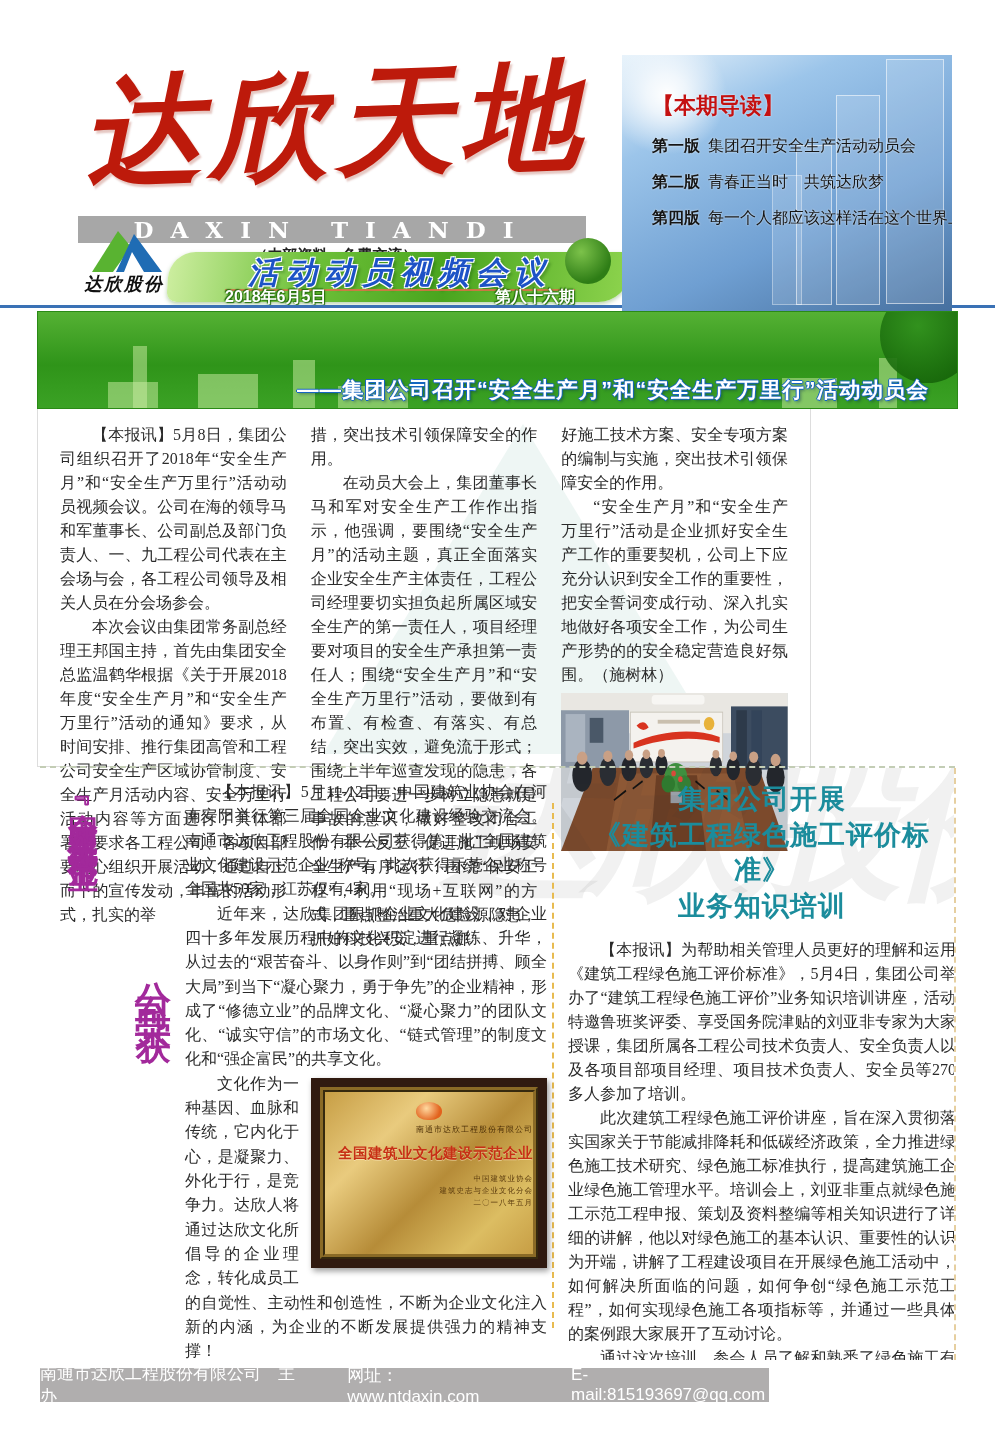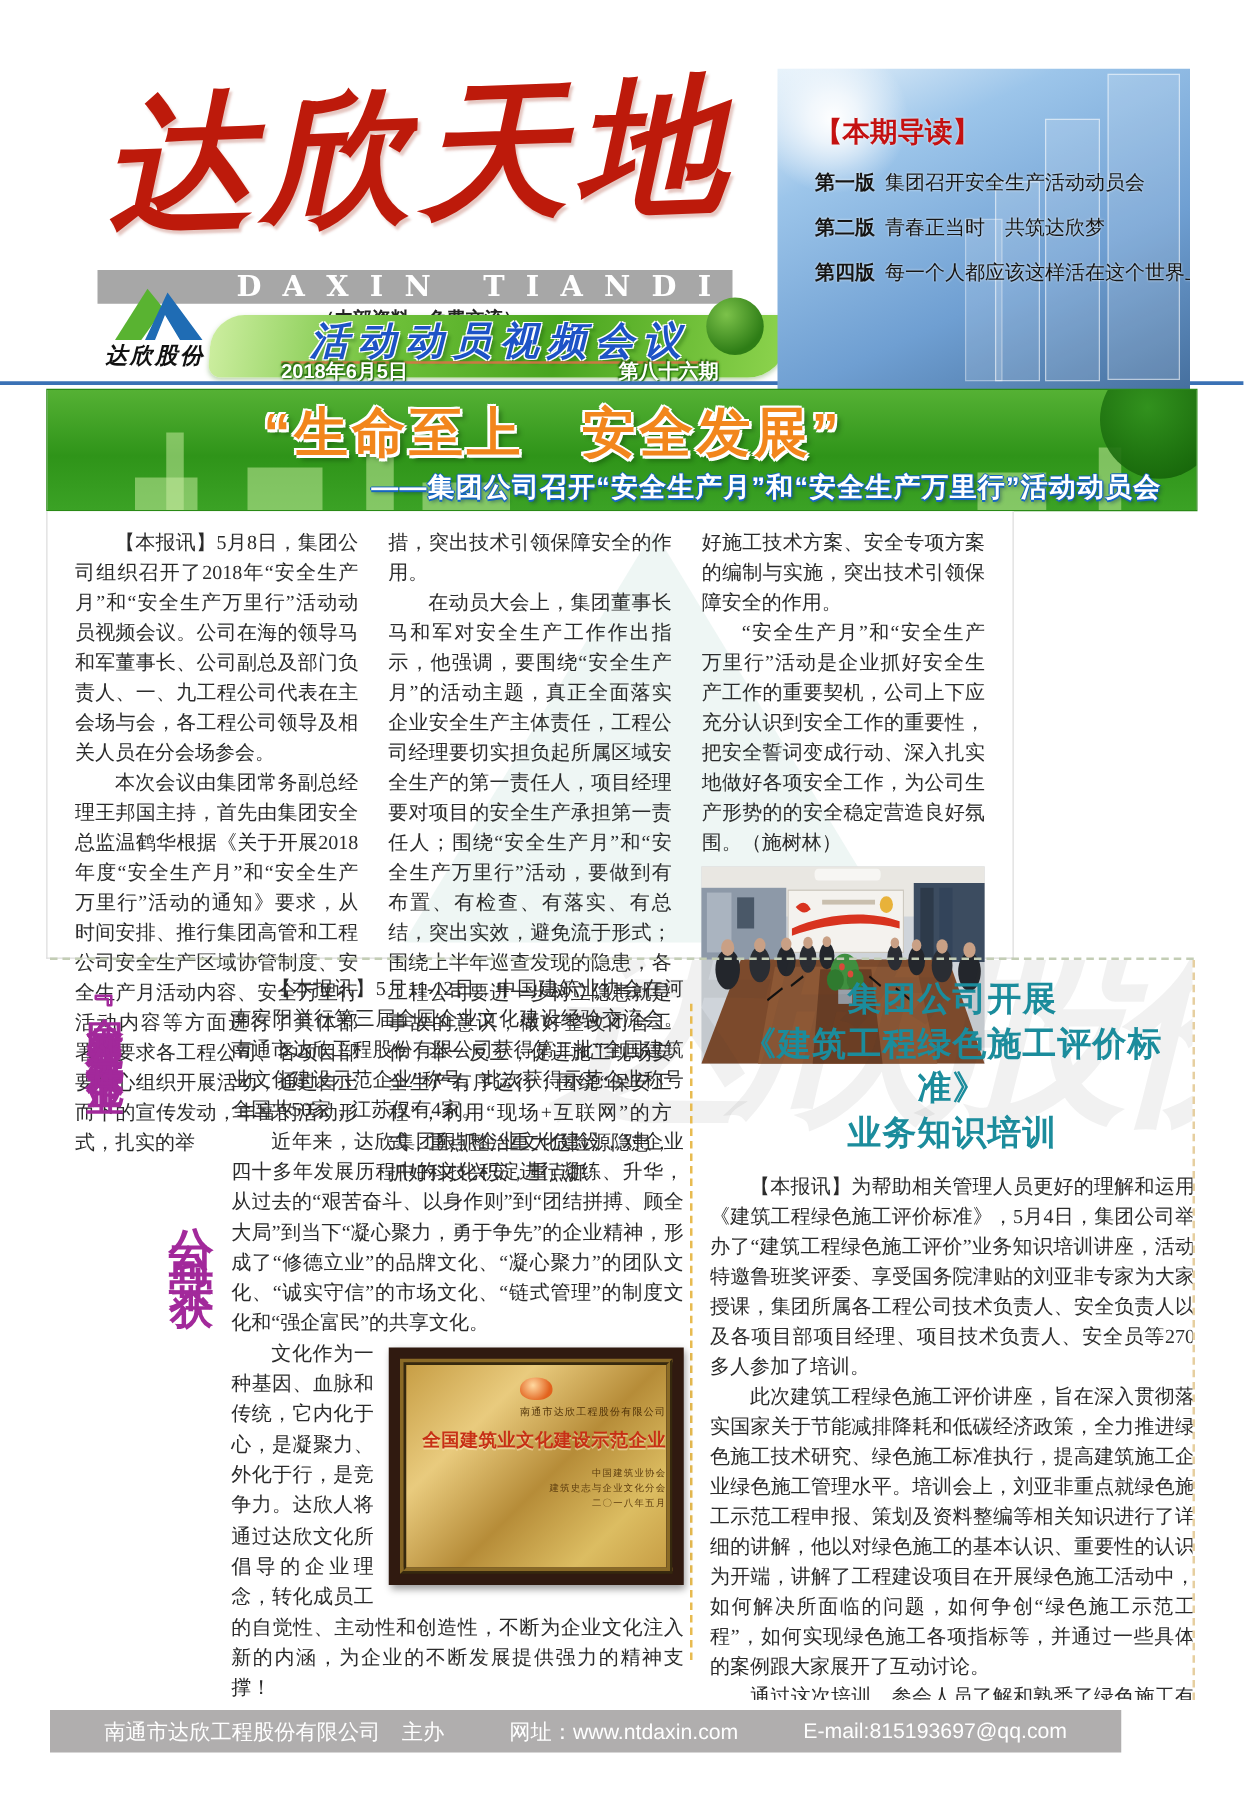--- a/index.html
+++ b/index.html
@@ -6,21 +6,21 @@
   html,body { background:#fff; }
   .page { position:relative; width:995px; height:1437px; margin:0 auto; background:#fff; overflow:hidden;
           font-family:"Liberation Serif", serif; }
 
   
   .mast-title { position:absolute; left:48px; top:38px; width:575px; height:180px; text-align:center;
     font-family:"DejaVu Serif", serif; font-weight:bold; font-size:118px; line-height:170px;
     color:#bd1a0b; letter-spacing:8px; transform:rotate(-2deg); font-style:italic;
     text-shadow:2px 3px 2px rgba(150,30,10,.25); white-space:nowrap; }
   .mast-en-bar { position:absolute; left:78px; top:216px; width:508px; height:27px; background:#a7a7a7;
-    color:#fff; text-align:right; font-family:"DejaVu Serif", serif; font-weight:bold;
+    color:#fff; text-align:center; font-family:"DejaVu Serif", serif; font-weight:bold;
     font-size:23px; line-height:27px; letter-spacing:17px; }
   .mast-note { position:absolute; left:190px; top:246px; width:290px; text-align:center;
     font-size:15px; font-weight:bold; color:#222; font-family:"Liberation Sans", sans-serif; }
   .grass-band { position:absolute; left:168px; top:252px; width:462px; height:50px;
     background:linear-gradient(95deg,#cdeea0 0%,#6fc13a 30%,#49a51e 60%,#8ed44e 100%);
     border-radius:26px 8px 30px 10px; transform:skewX(-4deg); box-shadow:0 2px 4px rgba(60,130,30,.35); }
   .grass-tree { position:absolute; left:565px; top:238px; width:46px; height:46px; border-radius:50%;
     background:radial-gradient(circle at 35% 30%, #7cc24a, #2e7d16 70%); }
   .mast-slogan { position:absolute; left:180px; top:252px; width:440px; text-align:center;
     font-size:31px; font-weight:bold; font-style:italic; letter-spacing:7px; color:#1d53c6;
@@ -119,21 +119,21 @@
   .plaque-issuer { margin-top:9px; font-size:7.5px; color:#5c3c0e; line-height:1.6; letter-spacing:1px; }
 
   
   .br-article { position:absolute; left:528px; top:14px; width:388px; }
   .br-title { text-align:center; font-family:"Liberation Sans", sans-serif; font-weight:bold;
     font-size:27px; line-height:1.32; color:#1b8c9c; letter-spacing:1px; }
   .br-body { margin-top:13px; font-size:16px; line-height:1.5; color:#2b2b2b; text-align:justify; }
   .br-body p { text-indent:2em; }
 
   
-  .footer { position:absolute; left:40px; top:1368px; width:857px; height:34px; background:#b0aeae;
+  .footer { position:absolute; left:40px; top:1368px; width:729px; height:34px; background:#b0aeae;
     color:#fff; display:flex; align-items:center; justify-content:center; gap:52px;
     font-family:"Liberation Sans", sans-serif; font-size:17px; }
 </style>
 </head>
 <body>
 
 <div class="page">
 
   <div class="mast-title">达欣天地</div>
   <div class="mast-en-bar">DAXIN TIANDI</div>
@@ -178,21 +178,20 @@
 
   <div class="banner">
     <div class="sil s1"></div>
     <div class="sil s2"></div>
     <div class="sil s3"></div>
     <div class="sil s4"></div>
     <div class="sil s5"></div>
     <div class="sil s6"></div>
     <div class="sil s7"></div>
     <div class="banner-tree"></div>
-    <div class="banner-title">“生命至上　安全发展”</div>
     <div class="banner-sub">——集团公司召开“安全生产月”和“安全生产万里行”活动动员会</div>
   </div>
 
   <div class="story1">
     <div class="story1-wm"></div>
     <div class="story1-cols">
       <div class="col">
         <p>【本报讯】5月8日，集团公司组织召开了2018年“安全生产月”和“安全生产万里行”活动动员视频会议。公司在海的领导马和军董事长、公司副总及部门负责人、一、九工程公司代表在主会场与会，各工程公司领导及相关人员在分会场参会。</p>
         <p>本次会议由集团常务副总经理王邦国主持，首先由集团安全总监温鹤华根据《关于开展2018年度“安全生产月”和“安全生产万里行”活动的通知》要求，从时间安排、推行集团高管和工程公司安全生产区域协管制度、安全生产月活动内容、安全万里行活动内容等方面进行了具体部署，要求各工程公司、各项目部要精心组织开展活动，通过自上而下的宣传发动，丰富的活动形式，扎实的举</p>
       </div>

